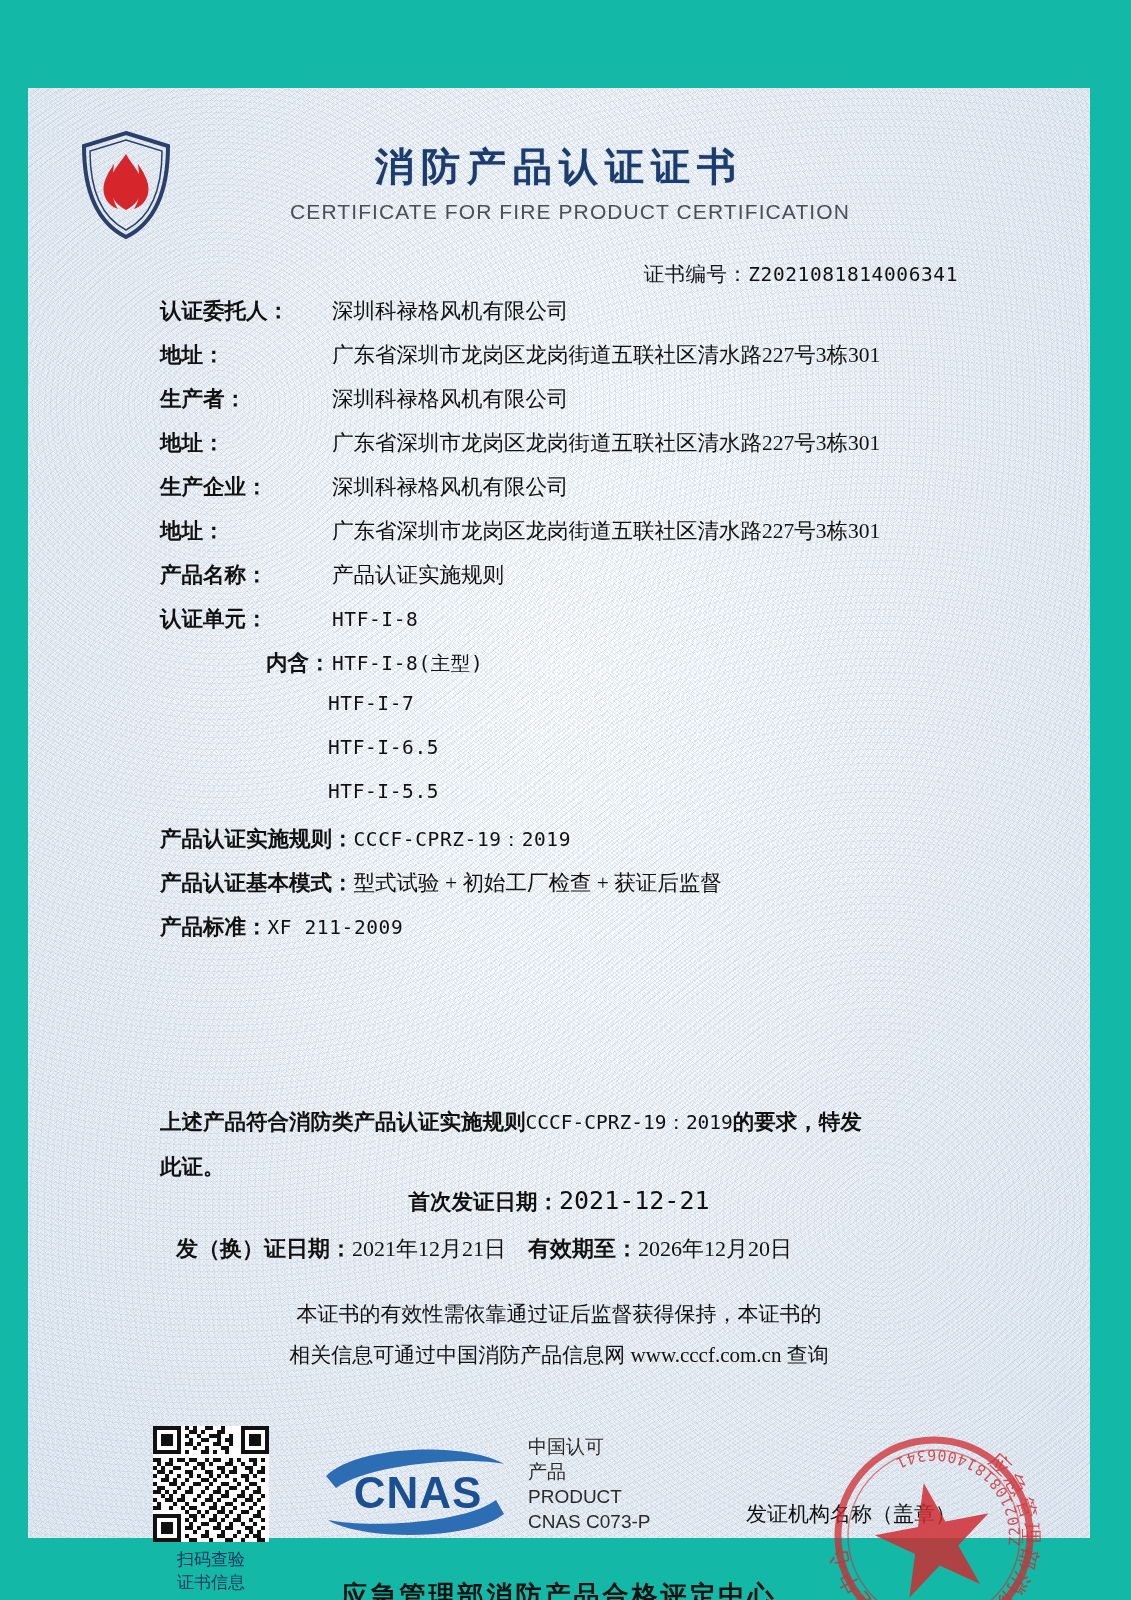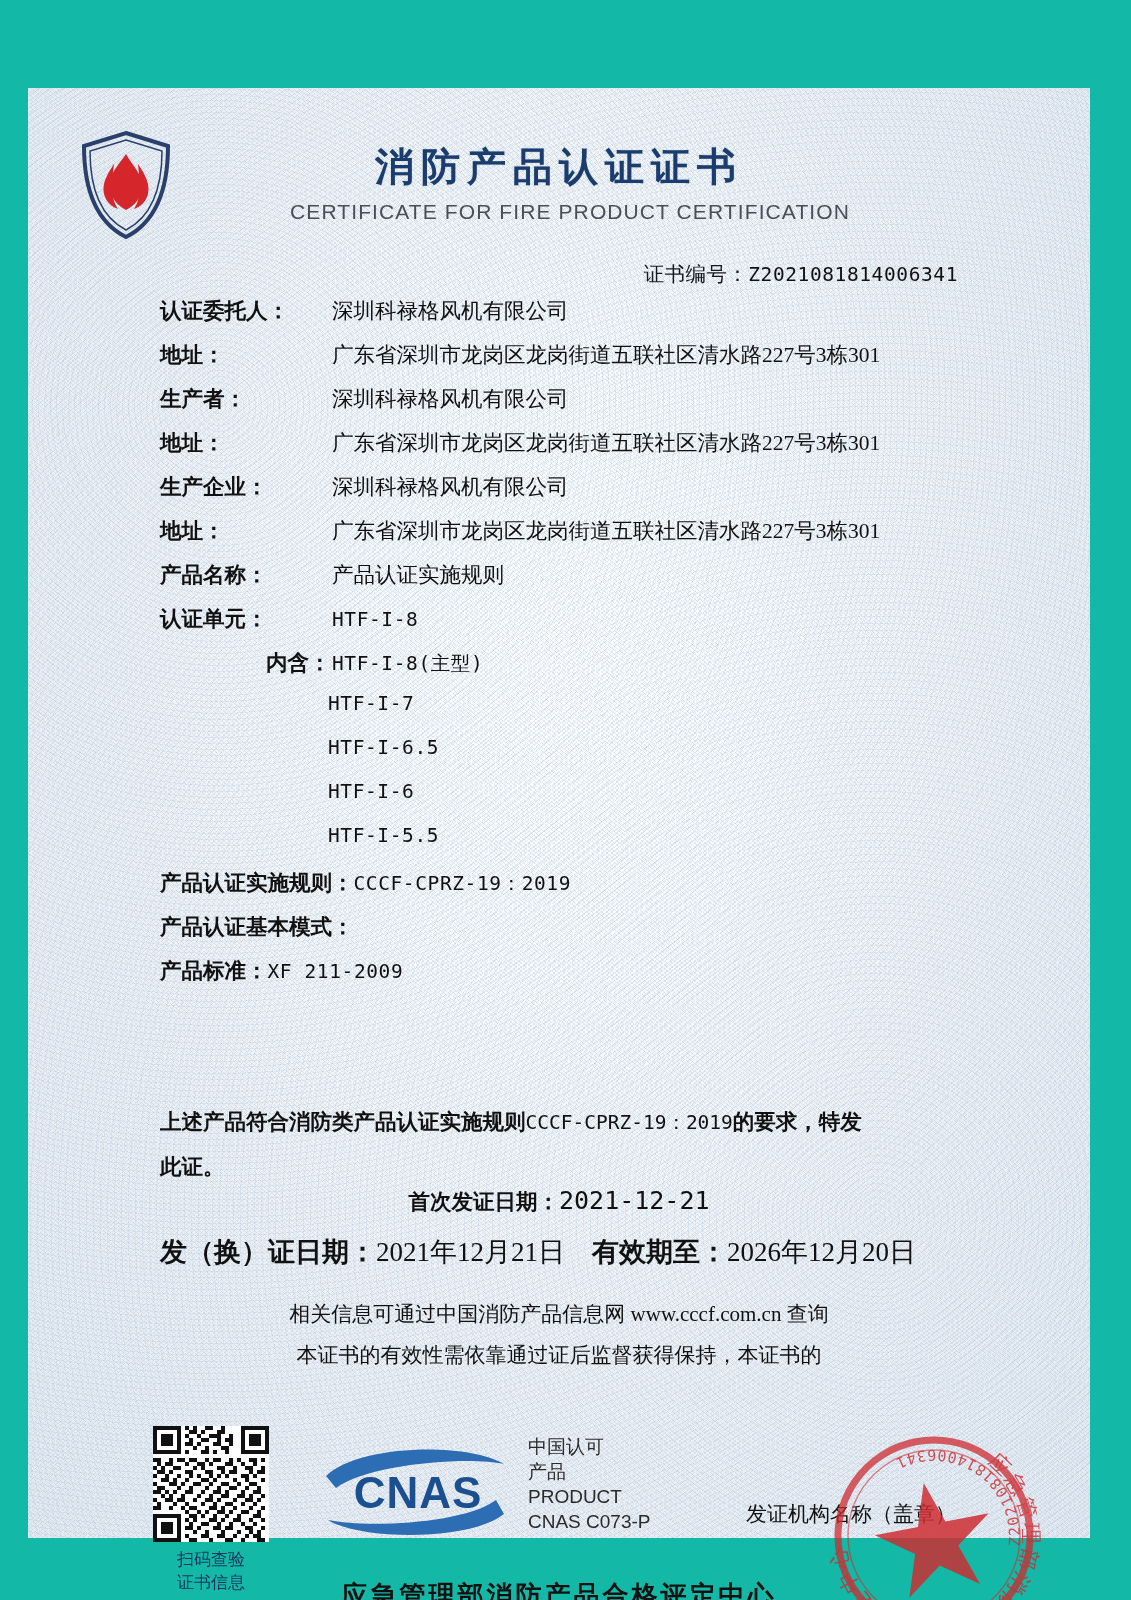--- a/index.html
+++ b/index.html
@@ -169,24 +169,24 @@
     width: 1062px;
     text-align: center;
     font-size: 21.5px;
     color: #111;
   }
   .first-issue b { font-weight: 700; }
   .first-issue .num { font-family: "DejaVu Sans Mono", "Liberation Mono", monospace; font-size: 25px; }
 
   .issue-line {
     position: absolute;
-    left: 132px;
+    left: 148px;
     top: 1146px;
     width: 860px;
-    font-size: 27px;
+    font-size: 22px;
     color: #111;
   }
   .issue-line b { font-weight: 700; }
 
   .notice {
     position: absolute;
     left: 0;
     top: 1206px;
     width: 1062px;
     text-align: center;
@@ -335,33 +335,31 @@
         <span class="val mono">HTF-I-8(主型)</span>
       </div>
 
       <div class="row sub-row">
         <span class="val mono">HTF-I-7</span>
       </div>
       <div class="row sub-row">
         <span class="val mono">HTF-I-6.5</span>
       </div>
       <div class="row sub-row">
-        <span class="val mono">HTF-I-6</span>
-      </div>
-      <div class="row sub-row">
         <span class="val mono">HTF-I-5.5</span>
       </div>
 
       <div class="row">
         <span class="lbl">产品认证实施规则：</span>
         <span class="val mono">CCCF-CPRZ-19：2019</span>
       </div>
 
       <div class="row">
         <span class="lbl">产品认证基本模式：</span>
+        <span class="val">型式试验 + 初始工厂检查 + 获证后监督</span>
       </div>
 
       <div class="row">
         <span class="lbl">产品标准：</span>
         <span class="val mono">XF 211-2009</span>
       </div>
     </div>
 
     <div class="para">
       <span>上述产品符合消防类产品认证实施规则</span><span class="thin">CCCF-CPRZ-19：2019</span><span>的要求，特发</span>
@@ -372,22 +370,22 @@
       <b>首次发证日期：</b><span class="num">2021-12-21</span>
     </div>
 
     <div class="issue-line">
       <b>发（换）证日期：</b><span>2021年12月21日</span>
       &nbsp;&nbsp;
       <b>有效期至：</b><span>2026年12月20日</span>
     </div>
 
     <div class="notice">
+      <div>本证书的有效性需依靠通过证后监督获得保持，本证书的</div>
       <div>相关信息可通过中国消防产品信息网 www.cccf.com.cn 查询</div>
-      <div>本证书的有效性需依靠通过证后监督获得保持，本证书的</div>
     </div>
 
     <div class="qr-wrap">
       <div class="qr">
         <svg viewBox="0 0 29 29" width="116" height="116" shape-rendering="crispEdges" aria-hidden="true">
           <rect width="29" height="29" fill="#ffffff"></rect>
           <g fill="#111111">
             <path d="M0 0h7v7h-7z M1 1h5v5h-5z" fill-rule="evenodd"></path>
             <rect x="2" y="2" width="3" height="3"></rect>
             <path d="M22 0h7v7h-7z M23 1h5v5h-5z" fill-rule="evenodd"></path>

